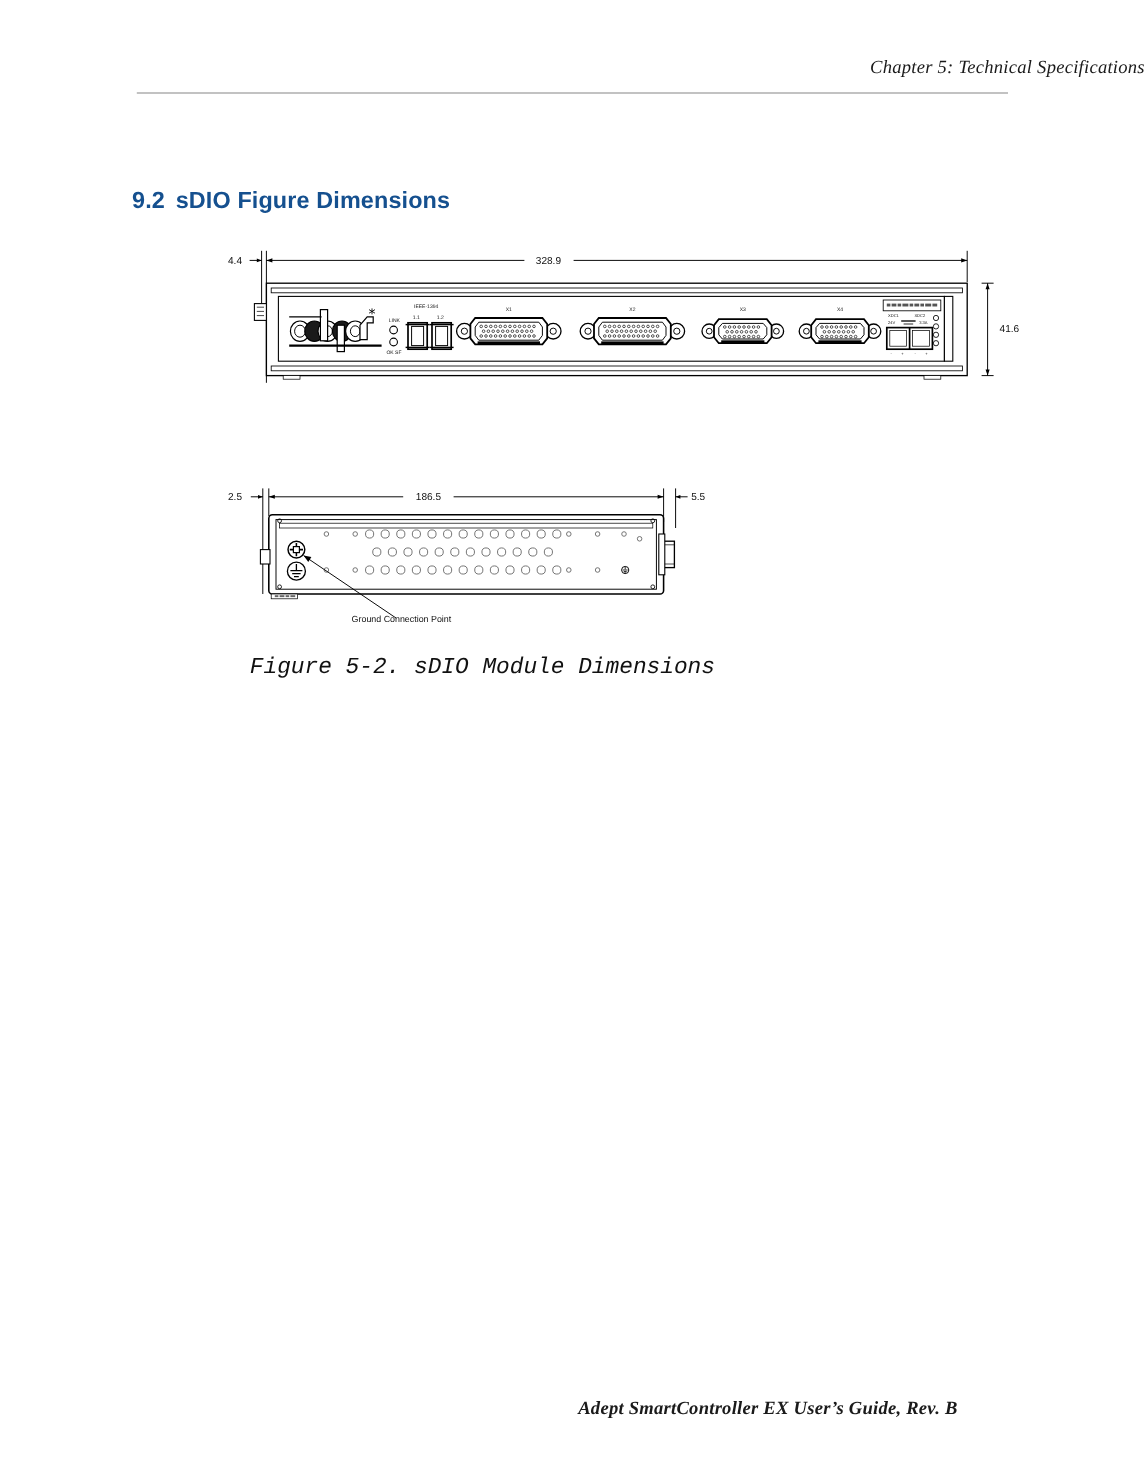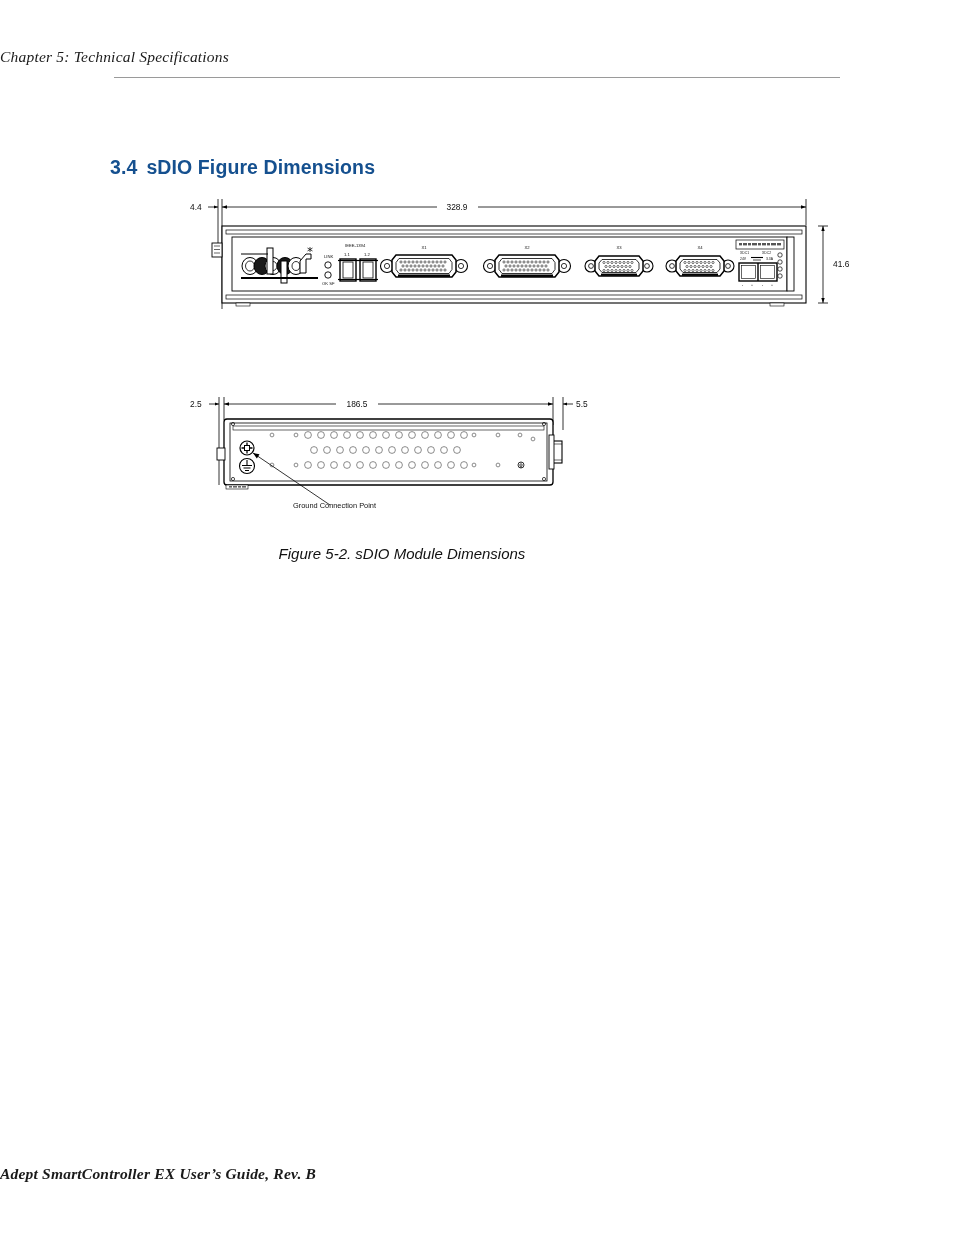--- a/index.html
+++ b/index.html
@@ -14,21 +14,21 @@
     font-family: "Liberation Serif", serif;
     color: #000000;
     overflow: hidden;
   }
 
   
   .page-header {
     position: absolute;
     left: 0; top: 48px;
     width: 954px;
-    text-align: left;
+    text-align: right;
   }
   .page-header .hdr-text {
     font-family: "Liberation Serif", serif;
     font-style: italic;
     font-size: 15.5px;
     color: #1a1a1a;
     letter-spacing: 0.2px;
   }
   .header-rule {
     position: absolute;
@@ -46,42 +46,42 @@
     font-size: 19.5px;
     color: #15508f;
     letter-spacing: 0.1px;
     white-space: nowrap;
   }
   .section-heading .sec-num { margin-right: 9px; }
 
   
   .figure-block {
     position: absolute;
-    left: 0; top: 185px;
+    left: 0; top: 195px;
     width: 862px; height: 385px;
   }
   .figure-block svg { display: block; }
 
   .caption {
     position: absolute;
     left: 0; top: 545px;
     width: 804px;
     text-align: center;
-    font-family: Liberation Sans, sans-serif;
+    font-family: Liberation Mono, monospace;
     font-style: italic;
-    font-size: 15px;
+    font-size: 19px;
     color: #111111;
   }
 
   
   .page-footer {
     position: absolute;
     left: 0; top: 1163px;
     width: 798px;
-    text-align: left;
+    text-align: right;
     font-family: "Liberation Serif", serif;
     font-style: italic;
     font-weight: bold;
     font-size: 15.5px;
     color: #1a1a1a;
     line-height: 21px;
   }
   .page-footer div { letter-spacing: 0.2px; }
 
   
@@ -92,21 +92,21 @@
 </style>
 </head>
 <body>
 
 <div class="page-header">
   <span class="hdr-text">Chapter 5: Technical Specifications</span>
 </div>
 <div class="header-rule"></div>
 
 <h2 class="section-heading">
-  <span class="sec-num">3.4</span><span>sDIO Figure Dimensions</span>
+  <span class="sec-num">9.2</span><span>sDIO Figure Dimensions</span>
 </h2>
 
 <div class="figure-block">
   <svg width="954" height="385" viewBox="0 0 954 385">
 
     <g>
 
       <g>
         <text class="dimtxt" x="190" y="25" text-anchor="start">4.4</text>
         <line x1="208" y1="22" x2="218" y2="22" stroke="#000" stroke-width="0.8"></line>

